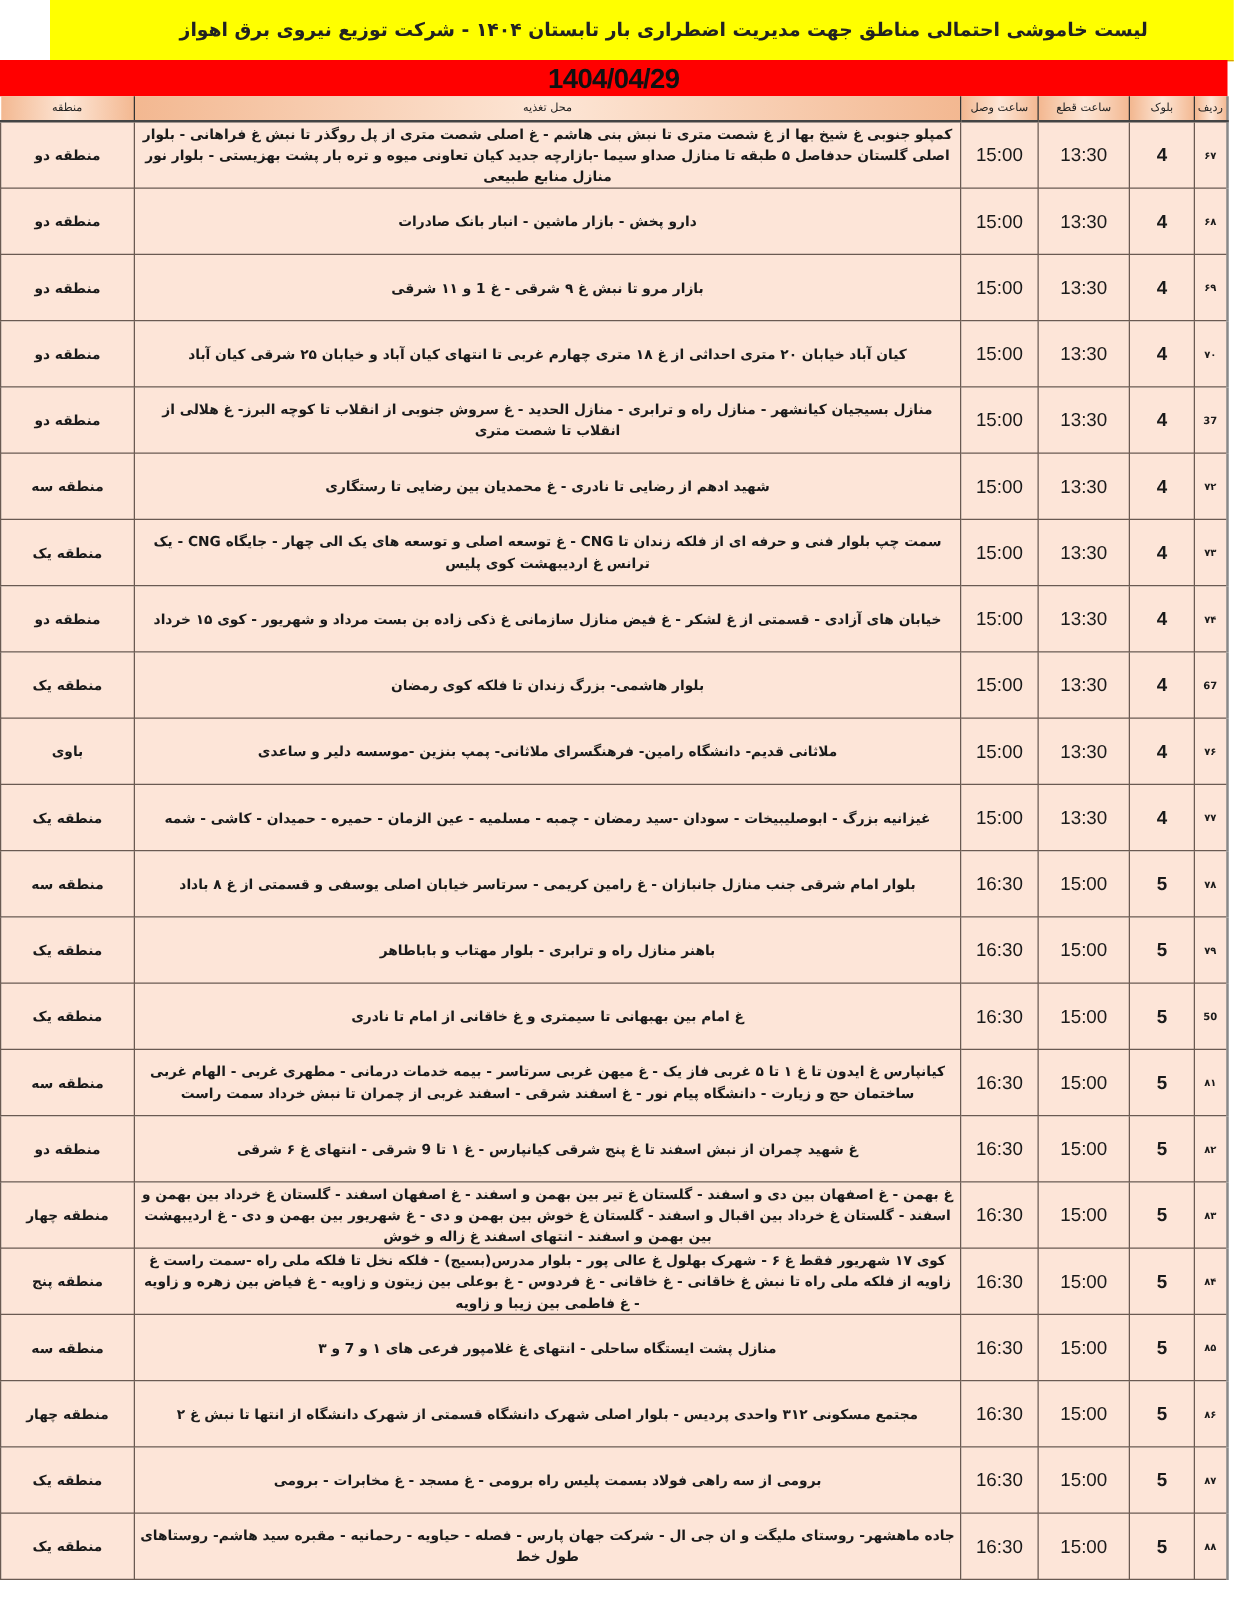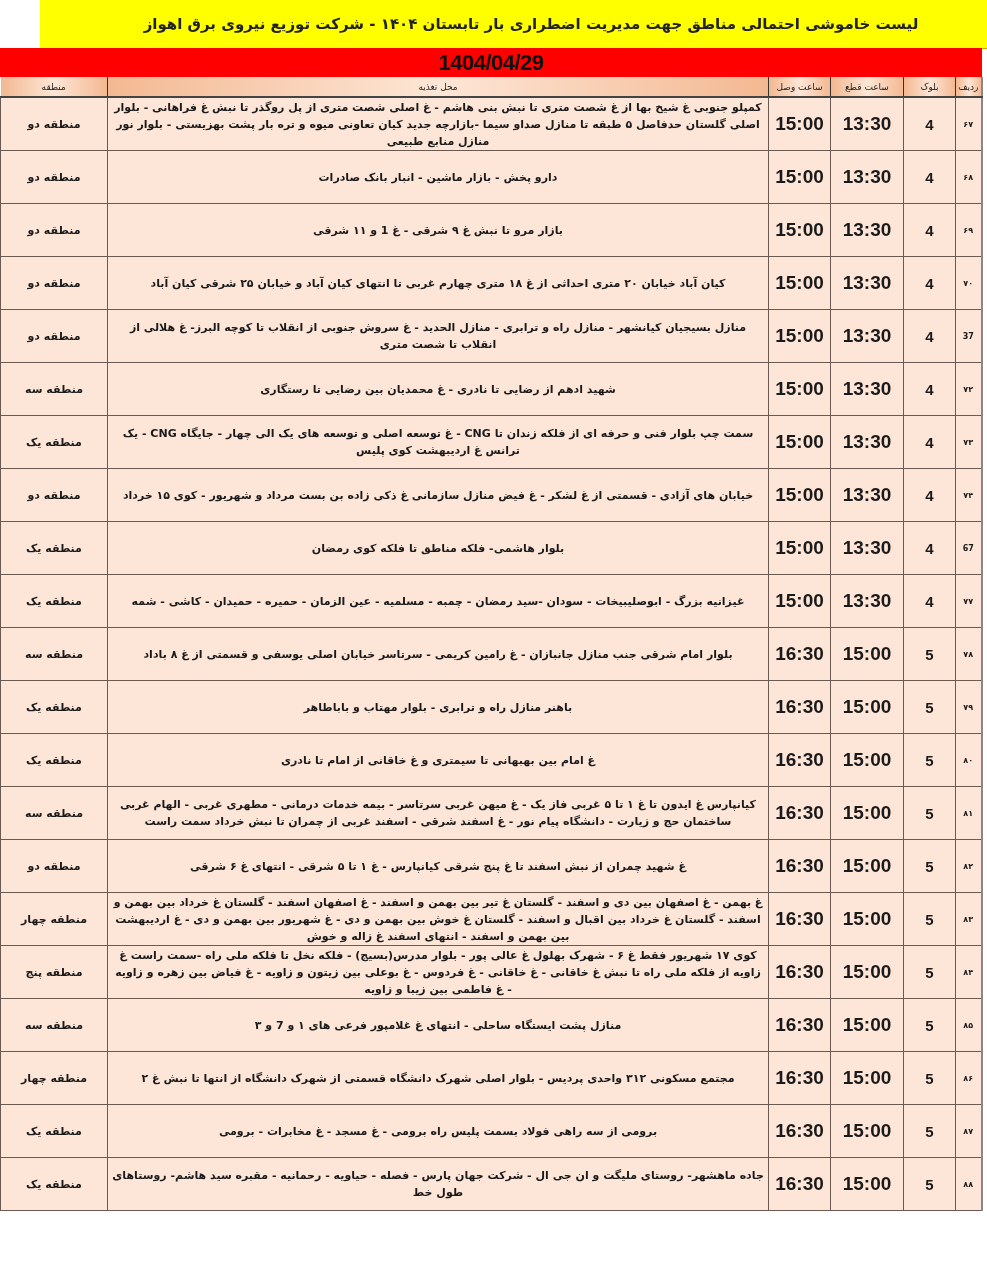--- a/index.html
+++ b/index.html
@@ -6,21 +6,21 @@
   body { width:987px; height:1280px; overflow:hidden; font-family:"DejaVu Sans", sans-serif; position:relative; }
   .title-band { position:absolute; left:0; top:0; width:982px; height:48px; background:#ffff00; border-bottom:1px solid #d8a000; display:flex; align-items:center; justify-content:center;margin-left:40px; }
   .title-band span { font-size:15px; font-weight:bold; color:#222; direction:rtl; }
   .date-band { position:absolute; left:0; top:48px; width:982px; height:29px; background:#ff0000; display:flex; align-items:center; justify-content:center; }
   .date-band span { font-family:"Liberation Sans", sans-serif; font-size:22px; font-weight:bold; color:#111; letter-spacing:-0.5px; }
   table.sched { position:absolute; left:0; top:77px; width:981px; border-collapse:collapse; table-layout:fixed; }
   table.sched th { height:19px; font-size:9px; font-weight:normal; color:#222; background:linear-gradient(to right,#f3b891,#fde6d6 50%,#f3b891); border-right:1px solid #333; border-bottom:2px solid #444; padding:0; direction:rtl; }
   table.sched td { height:52px; background:#fde5d8; border:1px solid #6a5a52; border-top:1.5px solid #555; padding:0 4px; text-align:center; vertical-align:middle; color:#1a1a1a; }
   td.region { font-size:11px; font-weight:bold; direction:rtl;margin-top:48px; }
   td.feeder { font-size:11px; font-weight:bold; direction:rtl; line-height:17px; }
-  td.time { font-family:"Liberation Sans", sans-serif; font-size:19px; font-weight:bold; }
+  td.time { font-family:"Liberation Sans", sans-serif; font-size:15px; font-weight:normal; }
   td.block { font-family:"Liberation Sans", sans-serif; font-size:15px; font-weight:bold; }
   td.rownum { font-size:8px; font-weight:bold; padding:0; }
   table.sched tr td:last-child, table.sched tr th:last-child { border-right:2px solid #888; }
 </style>
 </head>
 <body>
 
 <div class="title-band">
   <span>لیست خاموشی احتمالی مناطق جهت مدیریت اضطراری بار تابستان ۱۴۰۴ - شرکت توزیع نیروی برق اهواز</span>
 </div>
@@ -107,27 +107,35 @@
       <tr>
         <td class="region">منطقه دو</td>
         <td class="feeder">خیابان های آزادی - قسمتی از غ لشکر - غ فیض منازل سازمانی غ ذکی زاده بن بست مرداد و شهریور - کوی ۱۵ خرداد</td>
         <td class="time">15:00</td>
         <td class="time">13:30</td>
         <td class="block">4</td>
         <td class="rownum">۷۴</td>
       </tr>
       <tr>
         <td class="region">منطقه یک</td>
-        <td class="feeder">بلوار هاشمی- فلکه مناطق تا فلکه کوی رمضان</td>
+        <td class="feeder">بلوار هاشمی- بزرگ زندان تا فلکه کوی رمضان</td>
         <td class="time">15:00</td>
         <td class="time">13:30</td>
         <td class="block">4</td>
         <td class="rownum">67</td>
       </tr>
       <tr>
+        <td class="region">باوی</td>
+        <td class="feeder">ملاثانی قدیم- دانشگاه رامین- فرهنگسرای ملاثانی- پمپ بنزین -موسسه دلیر و ساعدی</td>
+        <td class="time">15:00</td>
+        <td class="time">13:30</td>
+        <td class="block">4</td>
+        <td class="rownum">۷۶</td>
+      </tr>
+      <tr>
         <td class="region">منطقه یک</td>
         <td class="feeder">غیزانیه بزرگ - ابوصلیبیخات - سودان -سید رمضان - چمبه - مسلمیه - عین الزمان - حمیره - حمیدان - کاشی - شمه</td>
         <td class="time">15:00</td>
         <td class="time">13:30</td>
         <td class="block">4</td>
         <td class="rownum">۷۷</td>
       </tr>
       <tr>
         <td class="region">منطقه سه</td>
         <td class="feeder">بلوار امام شرقی جنب منازل جانبازان - غ رامین کریمی - سرتاسر خیابان اصلی یوسفی و قسمتی از غ ۸ باداد</td>
@@ -143,33 +151,33 @@
         <td class="time">15:00</td>
         <td class="block">5</td>
         <td class="rownum">۷۹</td>
       </tr>
       <tr>
         <td class="region">منطقه یک</td>
         <td class="feeder">غ امام بین بهبهانی تا سیمتری و غ خاقانی از امام تا نادری</td>
         <td class="time">16:30</td>
         <td class="time">15:00</td>
         <td class="block">5</td>
-        <td class="rownum">۸۰</td>
+        <td class="rownum">50</td>
       </tr>
       <tr>
         <td class="region">منطقه سه</td>
         <td class="feeder">کیانپارس غ ایدون تا غ ۱ تا ۵ غربی فاز یک - غ میهن غربی سرتاسر - بیمه خدمات درمانی - مطهری غربی - الهام غربی ساختمان حج و زیارت - دانشگاه پیام نور - غ اسفند شرقی - اسفند غربی از چمران تا نبش خرداد سمت راست</td>
         <td class="time">16:30</td>
         <td class="time">15:00</td>
         <td class="block">5</td>
         <td class="rownum">۸۱</td>
       </tr>
       <tr>
         <td class="region">منطقه دو</td>
-        <td class="feeder">غ شهید چمران از نبش اسفند تا غ پنج شرقی کیانپارس - غ ۱ تا ۵ شرقی - انتهای غ ۶ شرقی</td>
+        <td class="feeder">غ شهید چمران از نبش اسفند تا غ پنج شرقی کیانپارس - غ ۱ تا 9 شرقی - انتهای غ ۶ شرقی</td>
         <td class="time">16:30</td>
         <td class="time">15:00</td>
         <td class="block">5</td>
         <td class="rownum">۸۲</td>
       </tr>
       <tr>
         <td class="region">منطقه چهار</td>
         <td class="feeder">غ بهمن - غ اصفهان بین دی و اسفند - گلستان غ تیر بین بهمن و اسفند - غ اصفهان اسفند - گلستان غ خرداد بین بهمن و اسفند - گلستان غ خرداد بین اقبال و اسفند - گلستان غ خوش بین بهمن و دی - غ شهریور بین بهمن و دی - غ اردیبهشت بین بهمن و اسفند - انتهای اسفند غ زاله و خوش</td>
         <td class="time">16:30</td>
         <td class="time">15:00</td>

